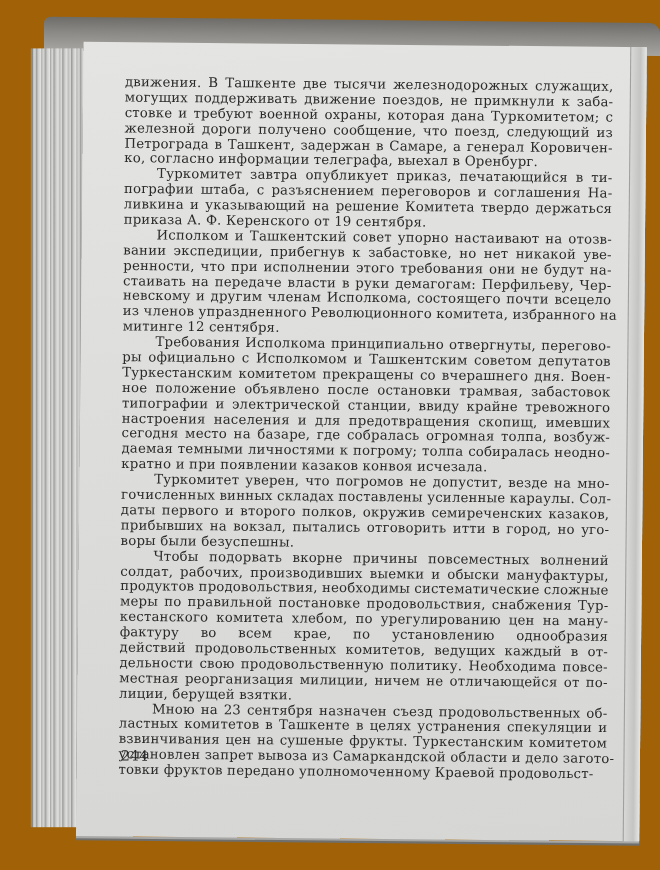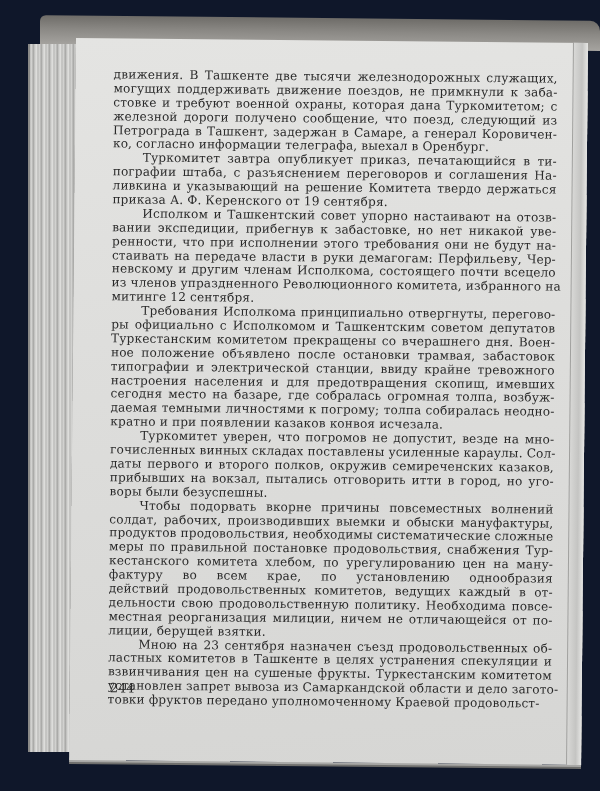--- a/index.html
+++ b/index.html
@@ -7,21 +7,21 @@
       padding: 0;
       width: 600px;
       height: 791px;
       background: #050505;
       overflow: hidden;
     }
     .scene {
       position: relative;
       width: 600px;
       height: 791px;
-      background: #0f172a;
+      background: #a16207;
     }
     .book-top-edge {
       position: absolute;
       left: 40px;
       top: 18px;
       width: 560px;
       height: 30px;
       background: linear-gradient(180deg, #6e6c68 0%, #8a8884 45%, #a6a4a0 100%);
       border-radius: 6px 10px 0 0;
       transform: skewY(0.6deg);

